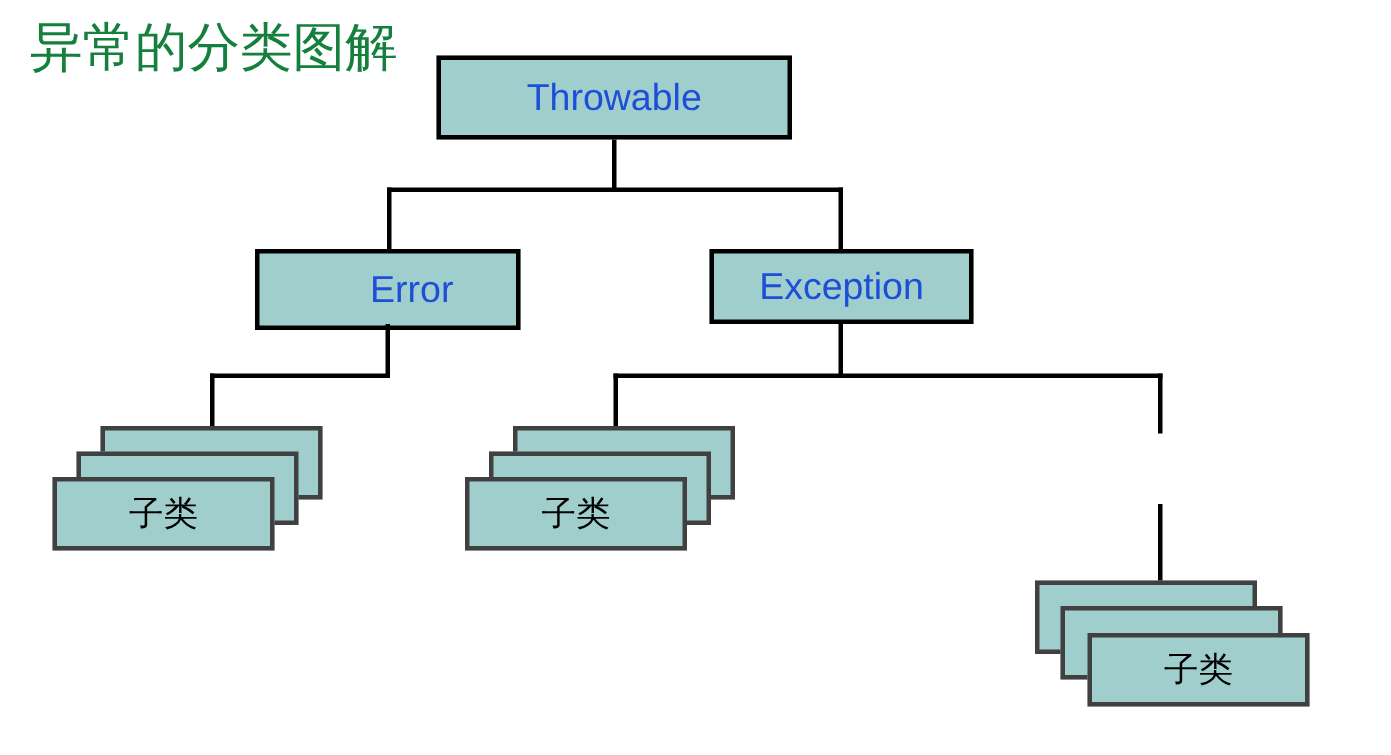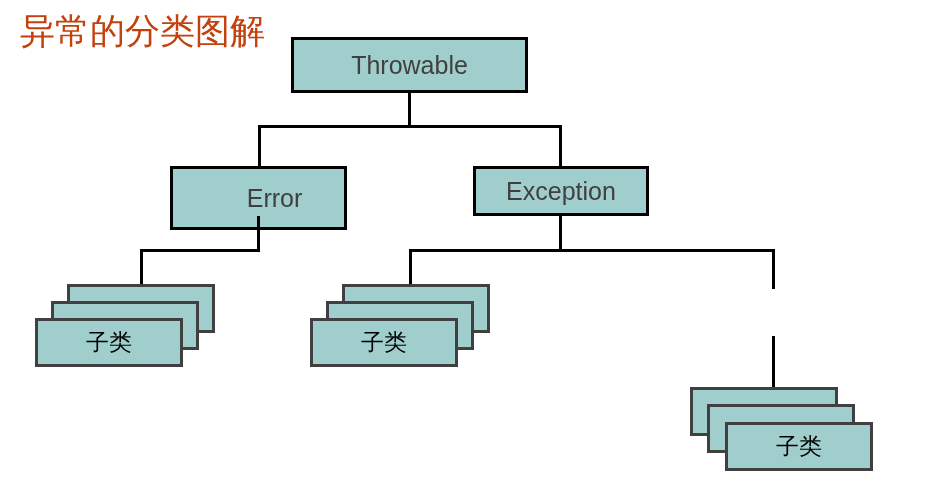--- a/index.html
+++ b/index.html
@@ -31,40 +31,40 @@
     box-sizing: border-box;
     pointer-events: none;
   }
   #diagram-title {
     position: absolute;
     left: 20px;
     top: 12px;
     font-family: "Liberation Serif", "DejaVu Serif", serif;
     font-size: 35px;
     line-height: 40px;
-    color: #c2410c;
+    color: #15803d;
     white-space: nowrap;
     letter-spacing: 0px;
   }
   
   .node {
     position: absolute;
     background: #9fcecd;
     border: 3px solid #000000;
     box-sizing: border-box;
     display: flex;
     align-items: center;
     justify-content: center;
     color: #000000;
   }
   .node .label {
     font-family: "Liberation Sans", sans-serif;
     font-size: 25px;
     line-height: 1;
-    color: #404040;
+    color: #1d4ed8;
     white-space: nowrap;
   }
   
   .stack {
     position: absolute;
   }
   .stack .sheet {
     position: absolute;
     width: 148px;
     height: 49px;
@@ -104,21 +104,21 @@
 
   <div class="node" style="left:291px; top:37px; width:237px; height:56px;">
     <span class="label">Throwable</span>
   </div>
 
   <div class="conn v" style="left:408px; top:93px; height:35px;"></div>
   <div class="conn h" style="left:258px; top:125px; width:304px;"></div>
   <div class="conn v" style="left:258px; top:125px; height:42px;"></div>
   <div class="conn v" style="left:559px; top:125px; height:42px;"></div>
 
-  <div class="node" style="left:170px; top:166px; width:177px; height:64px;padding-left:32px;">
+  <div class="node" style="left:170px; top:166px; width:177px; height:54px;padding-left:32px;">
     <span class="label">Error</span>
   </div>
 
   <div class="node" style="left:473px; top:166px; width:176px; height:50px;text-align:right;">
     <span class="label">Exception</span>
   </div>
 
   <div class="conn v" style="left:257px; top:216px; height:36px;"></div>
   <div class="conn h" style="left:140px; top:249px; width:120px;"></div>
   <div class="conn v" style="left:140px; top:249px; height:36px;"></div>

